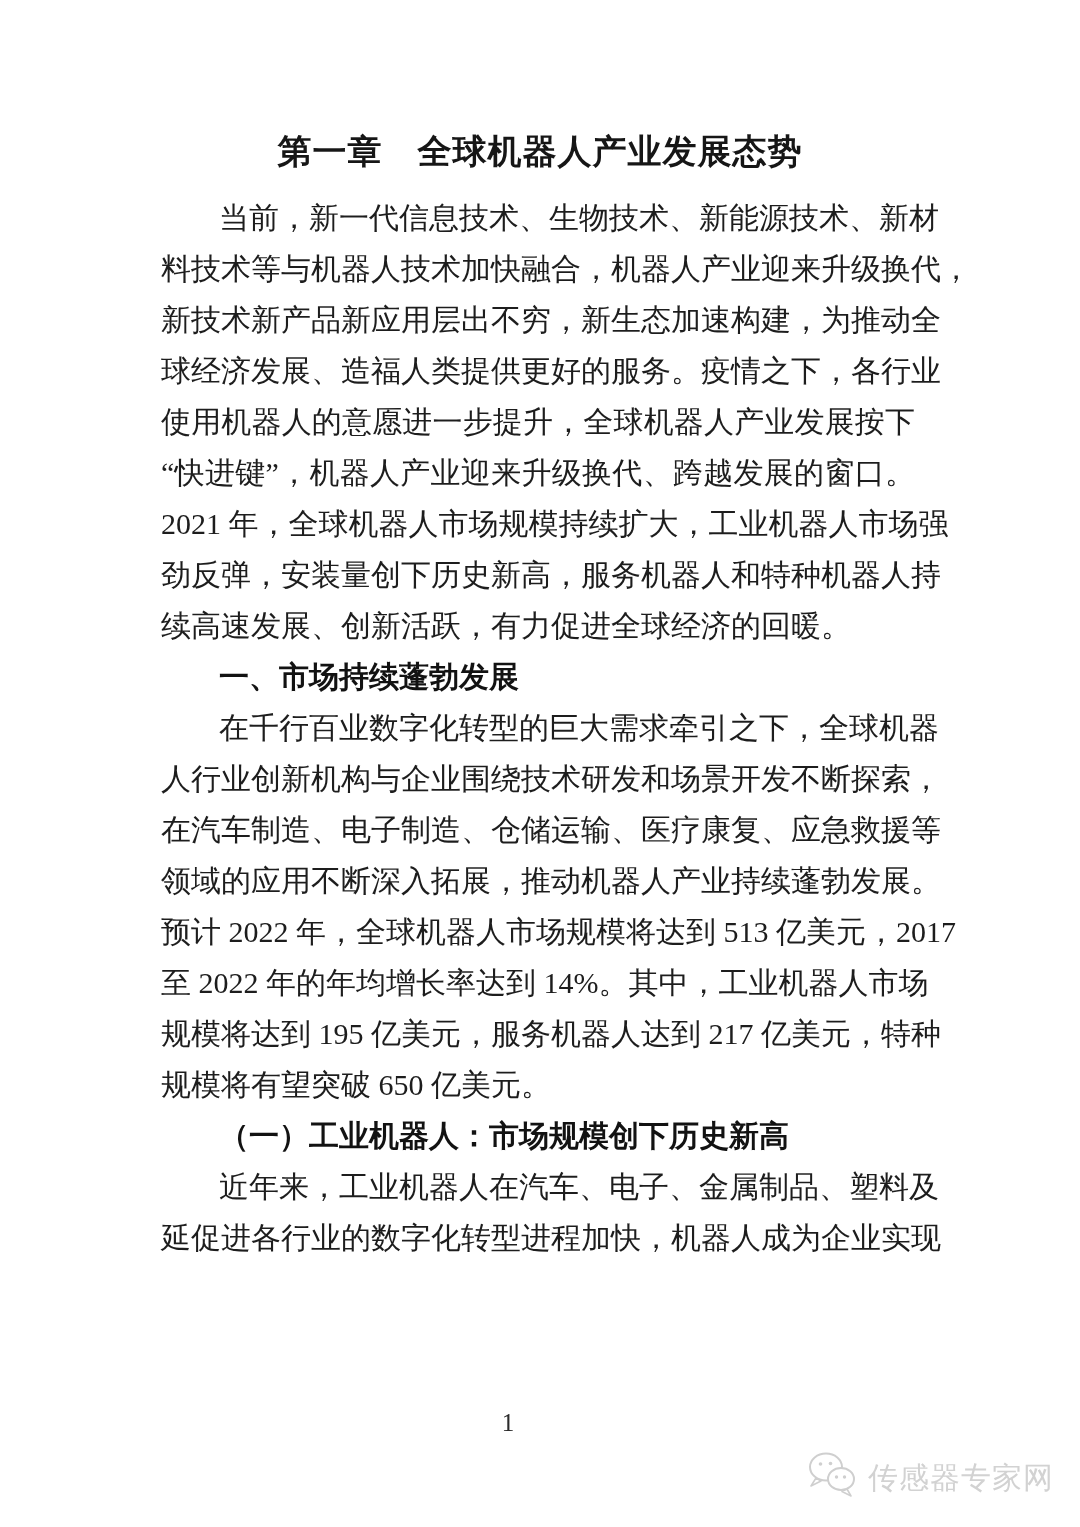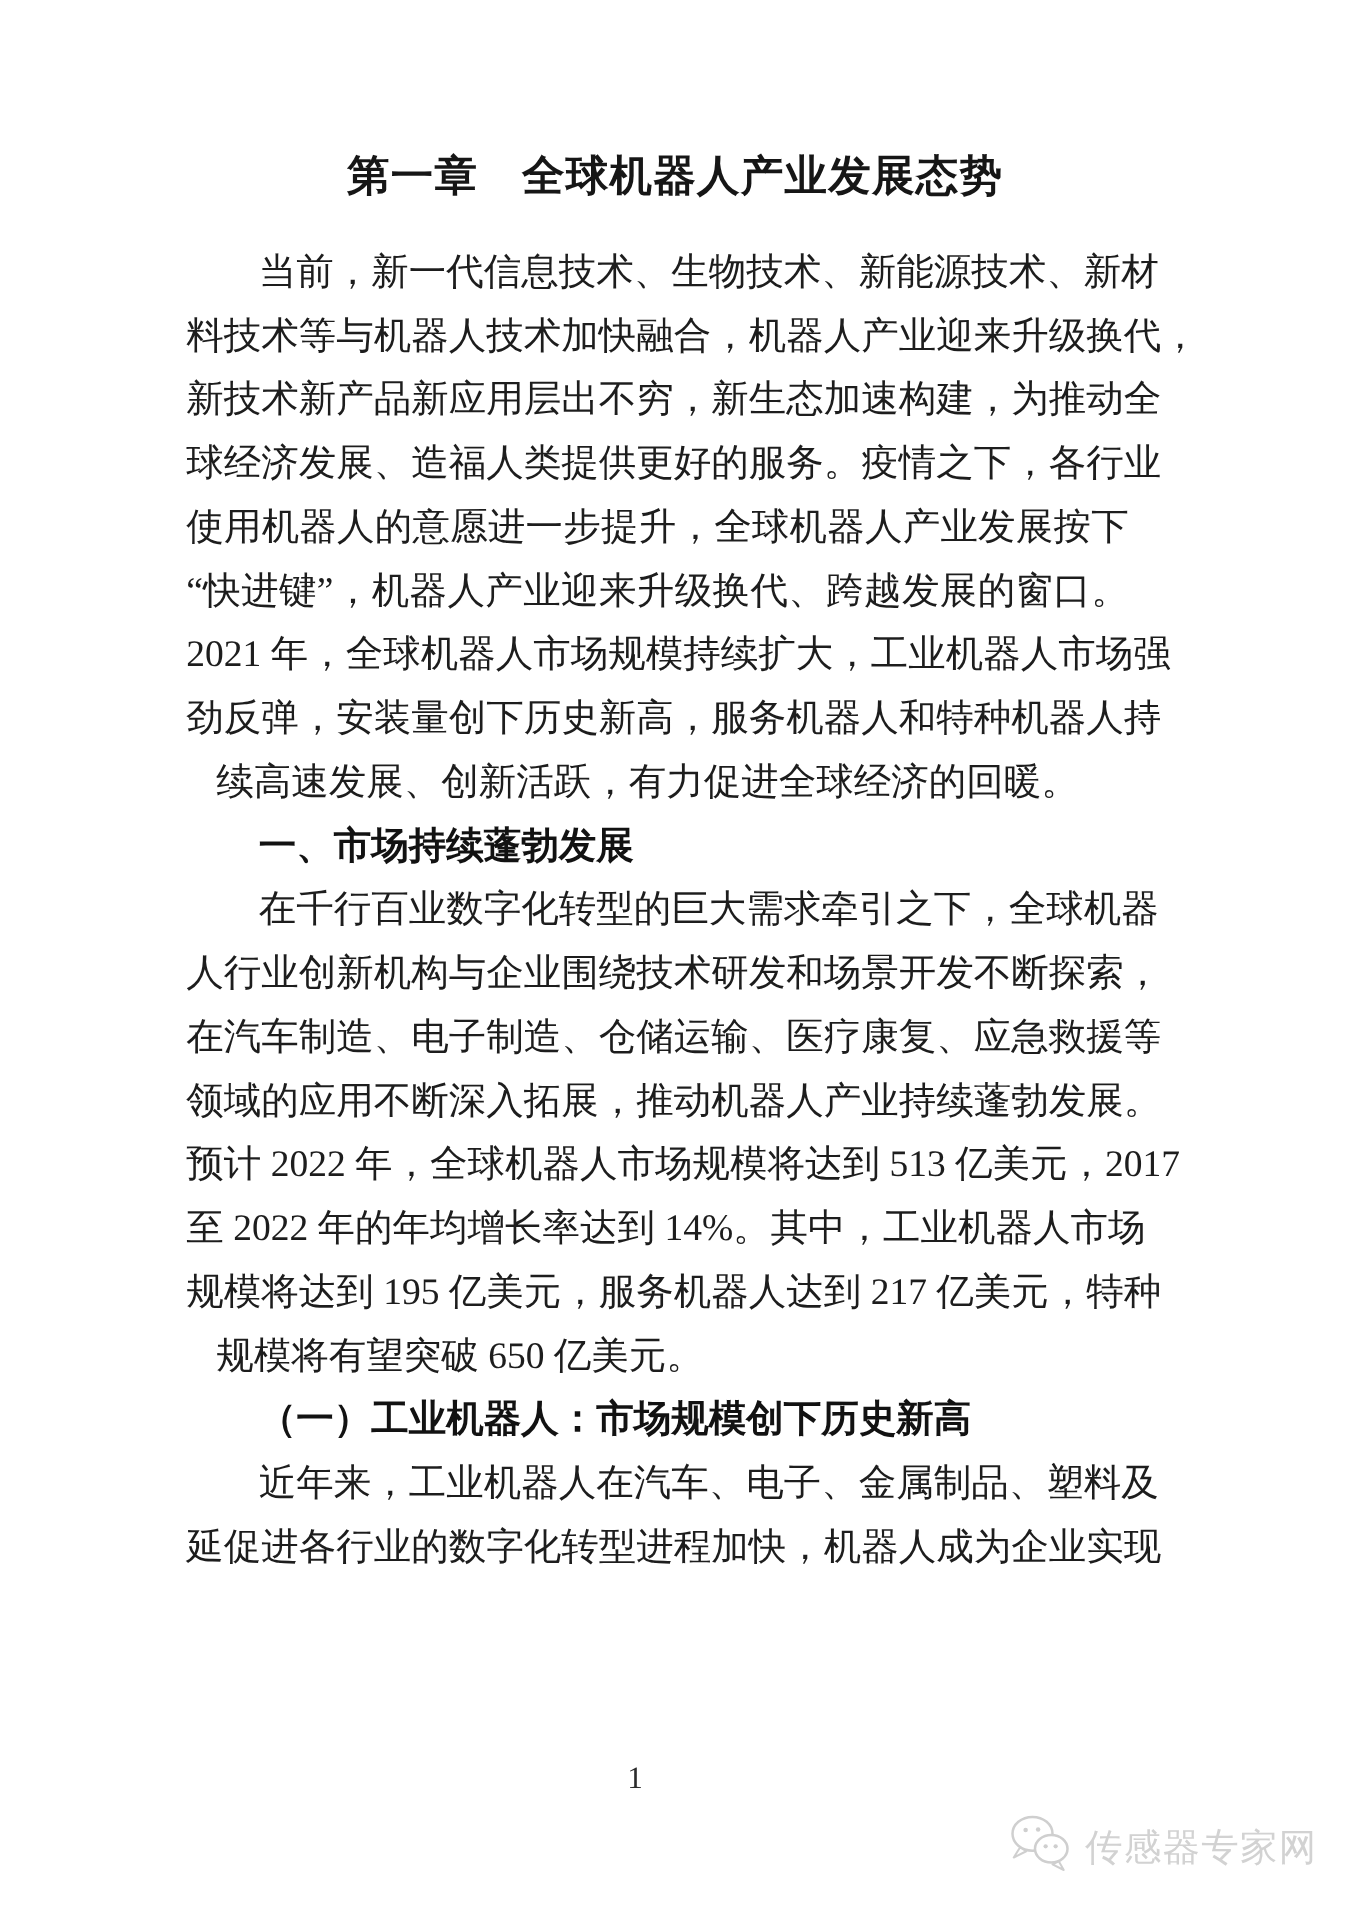--- a/index.html
+++ b/index.html
@@ -7,43 +7,43 @@
     width:1080px;height:1527px;
     background:#ffffff;
     position:relative;
     overflow:hidden;
     font-family:"Liberation Serif","DejaVu Serif",serif;
     color:#1d1d1d;
   }
   .page{position:absolute;inset:0;background:#ffffff;}
   .doc-title{
     position:absolute;
-    top:116px;left:0;width:1080px;
+    top:126px;left:0;width:1080px;
     text-align:center;
     font-family:"Liberation Sans","DejaVu Sans",sans-serif;
     font-weight:700;
     font-size:34px;
     line-height:51px;
     color:#161616;
     letter-spacing:1px;
   }
   .content{
     position:absolute;
-    top:192px;left:149px;width:754px;
+    top:192px;left:161px;width:754px;
   }
   .ln{
     height:51px;
     line-height:51px;
     font-size:30px;
     text-align:justify;
     text-align-last:justify;
     white-space:nowrap;
     color:#1d1d1d;
   }
-  .ln.end{text-align-last:left;margin-left:24px;}
+  .ln.end{text-align-last:left;}
   .ln.ind{text-indent:58px;}
   .ln.hd{
     font-family:"Liberation Sans","DejaVu Sans",sans-serif;
     font-weight:700;
     text-align-last:left;
     text-indent:58px;
     color:#121212;
   }
   .page-num{
     position:absolute;

